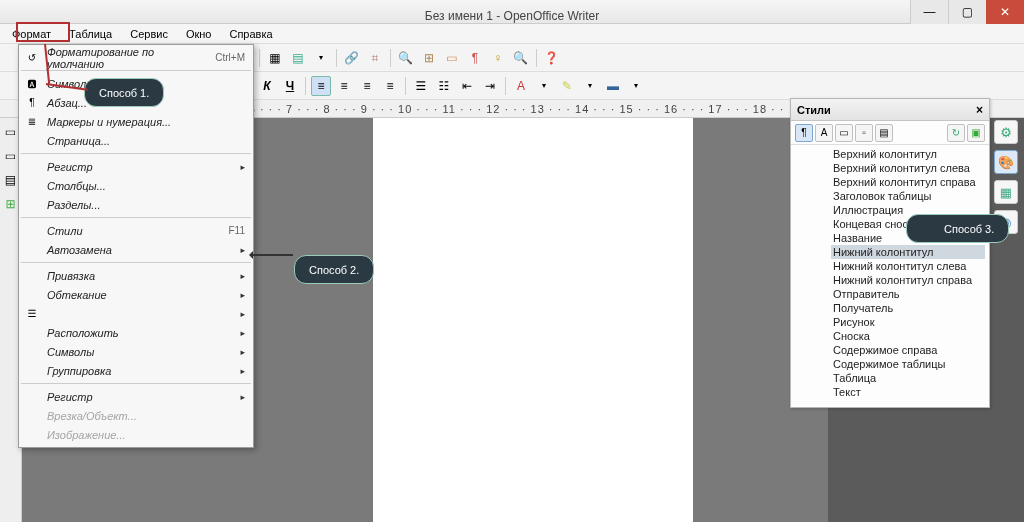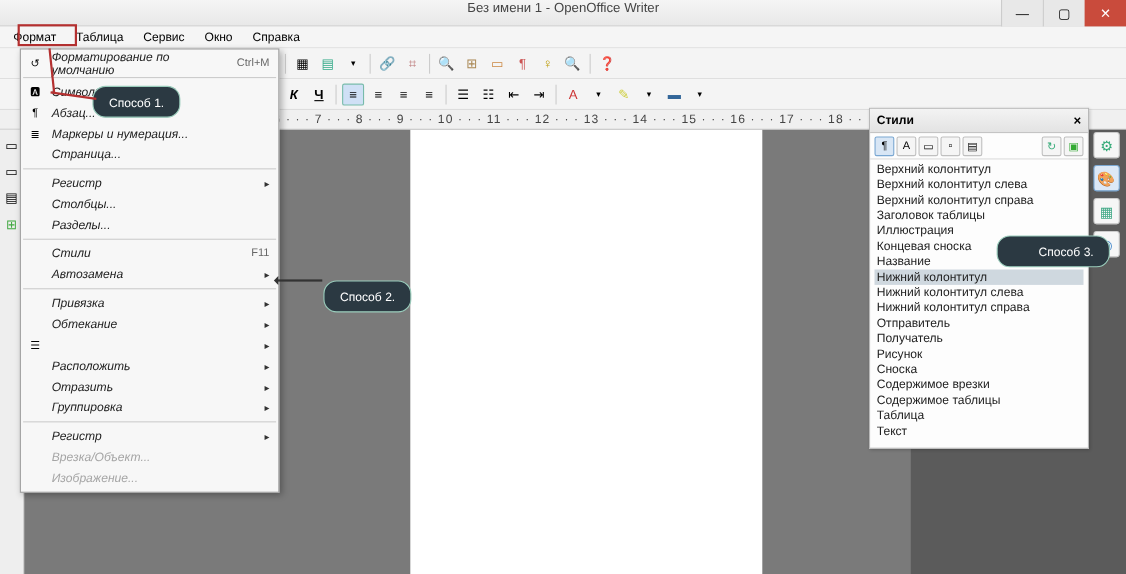--- a/index.html
+++ b/index.html
@@ -1,17 +1,17 @@
 <!DOCTYPE html>
 <html><head>
 <meta charset="utf-8">
 <style>
   * { margin: 0; padding: 0; box-sizing: border-box; font-family: "Segoe UI", Tahoma, sans-serif; font-size: 11px; }
   body { width: 1024px; height: 522px; background: #fff; position: relative; overflow: hidden; }
-  .titlebar { height: 24px; background: linear-gradient(#f5f5f5,#e8e8e8); display: flex; align-items: flex-start; justify-content: center; position: relative; border-bottom: 1px solid #ccc; }
+  .titlebar { height: 24px; background: linear-gradient(#f5f5f5,#e8e8e8); display: flex; align-items: flex-end; justify-content: center; position: relative; border-bottom: 1px solid #ccc; }
   .titlebar .title { color: #444; font-size: 12px; }
   .winbtns { position: absolute; right: 0; top: 0; display: flex; height: 24px; }
   .winbtn { width: 38px; height: 24px; display: flex; align-items: center; justify-content: center; font-size: 12px; }
   .winbtn.min, .winbtn.max { background: #e8e8e8; border-left: 1px solid #ccc; }
   .winbtn.close { background: #c94b3c; color: #fff; }
   .menubar { height: 20px; display: flex; align-items: center; padding: 2px 6px; gap: 6px; background: #f5f5f5; border-bottom: 1px solid #ddd; }
   .menubar span { padding: 2px 6px; cursor: default; }
   .menu-format-box { position: absolute; left: 16px; top: 22px; width: 54px; height: 20px; border: 2px solid #b43030; pointer-events: none; }
 
   .toolbar1 { height: 28px; background: #f4f4f4; border-bottom: 1px solid #ddd; display: flex; align-items: center; gap: 3px; padding: 0 6px; }
@@ -49,21 +49,21 @@
   .line-s2::before { content:''; position:absolute; left:-6px; top:-3px; border: 4px solid transparent; border-right-color:#333; }
 
   
   .styles-panel { position: absolute; right: 34px; top: 98px; width: 200px; height: 310px; background: #fdfdfd; border: 1px solid #b8b8b8; box-shadow: 1px 1px 3px rgba(0,0,0,.2); display:flex; flex-direction:column; z-index:15; }
   .sp-header { height: 22px; background: linear-gradient(#f3f3f3,#e3e3e3); border-bottom:1px solid #c4c4c4; display:flex; align-items:center; padding:0 6px; font-weight:bold; }
   .sp-header .x { margin-left:auto; font-size:12px; cursor:default; }
   .sp-toolbar { height: 24px; display:flex; align-items:center; gap:2px; padding:2px 4px; border-bottom:1px solid #ddd; }
   .sp-tbtn { width:18px; height:18px; border:1px solid #c0c0c0; border-radius:2px; display:flex;align-items:center;justify-content:center;font-size:10px; background:#f5f5f5; }
   .sp-tbtn.active { background:#d8e6f5; border-color:#7aa7d2; }
   .sp-list { flex:1; overflow:auto; padding:2px 4px; }
-  .sp-list div { padding: 1px 2px; font-size: 11px; color:#222; cursor:default; }
+  .sp-list div { padding: 1px 2px; font-size: 11px; color:#222; cursor:default;margin-left:36px; }
   .sp-list div.sel { background:#cfd8df; }
 
   
   .right-strip { position:absolute; right:4px; top:120px; width:26px; display:flex; flex-direction:column; gap:6px; z-index:18; }
   .rs-btn { width:24px; height:24px; border:1px solid #ccc; border-radius:3px; background:#f6f6f6; display:flex;align-items:center;justify-content:center; font-size:13px; }
   .rs-btn.active { background:#dce8f6; border-color:#7aa7d2; }
 
   .red-line-1 { position:absolute; left:44px; top:44px; width:2px; height:40px; background:#b43030; z-index:40; transform: rotate(-6deg); transform-origin: top;}
   .red-line-1b { position:absolute; left:46px; top:83px; width:42px; height:2px; background:#b43030; z-index:40; transform: rotate(8deg); transform-origin: left;}
 </style>
@@ -202,21 +202,21 @@
     </div>
     <div class="dd-item">
       <span class="ic">☰</span>
       <span class="sub-arrow">▸</span>
     </div>
     <div class="dd-item">
       <span class="label">Расположить</span>
       <span class="sub-arrow">▸</span>
     </div>
     <div class="dd-item">
-      <span class="label">Отразить</span>
+      <span class="label">Символы</span>
       <span class="sub-arrow">▸</span>
     </div>
     <div class="dd-item">
       <span class="label">Группировка</span>
       <span class="sub-arrow">▸</span>
     </div>
     <div class="dd-sep"></div>
     <div class="dd-item">
       <span class="label">Регистр</span>
       <span class="sub-arrow">▸</span>
@@ -269,21 +269,21 @@
       <div>Иллюстрация</div>
       <div>Концевая сноска</div>
       <div>Название</div>
       <div class="sel">Нижний колонтитул</div>
       <div>Нижний колонтитул слева</div>
       <div>Нижний колонтитул справа</div>
       <div>Отправитель</div>
       <div>Получатель</div>
       <div>Рисунок</div>
       <div>Сноска</div>
-      <div>Содержимое врезки</div>
+      <div>Содержимое справа</div>
       <div>Содержимое таблицы</div>
       <div>Таблица</div>
       <div>Текст</div>
     </div>
 </div>
 
 <div class="right-strip">
   <div class="rs-btn" style="color:#3a7">⚙</div>
   <div class="rs-btn active">🎨</div>
   <div class="rs-btn" style="color:#4a8">▦</div>

